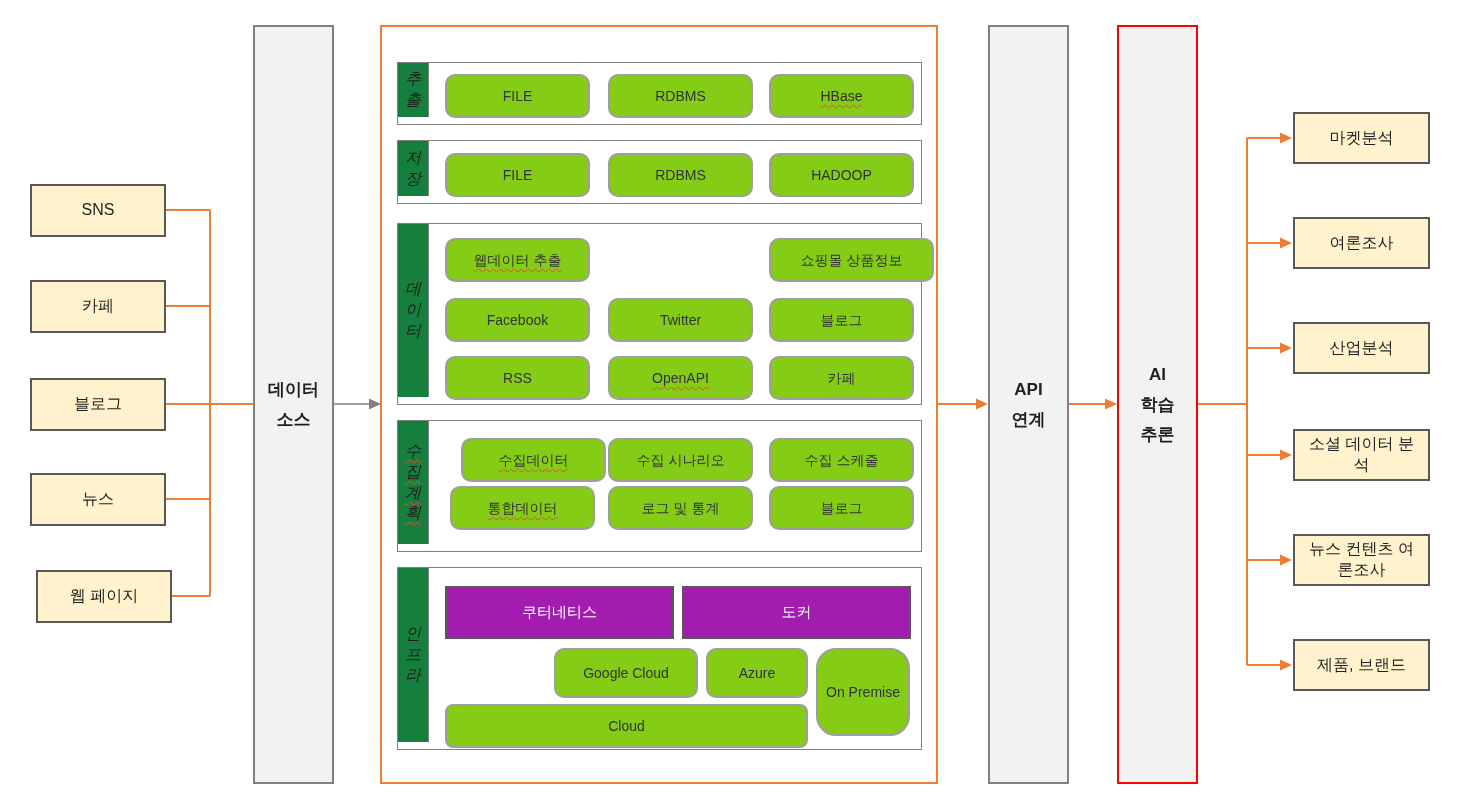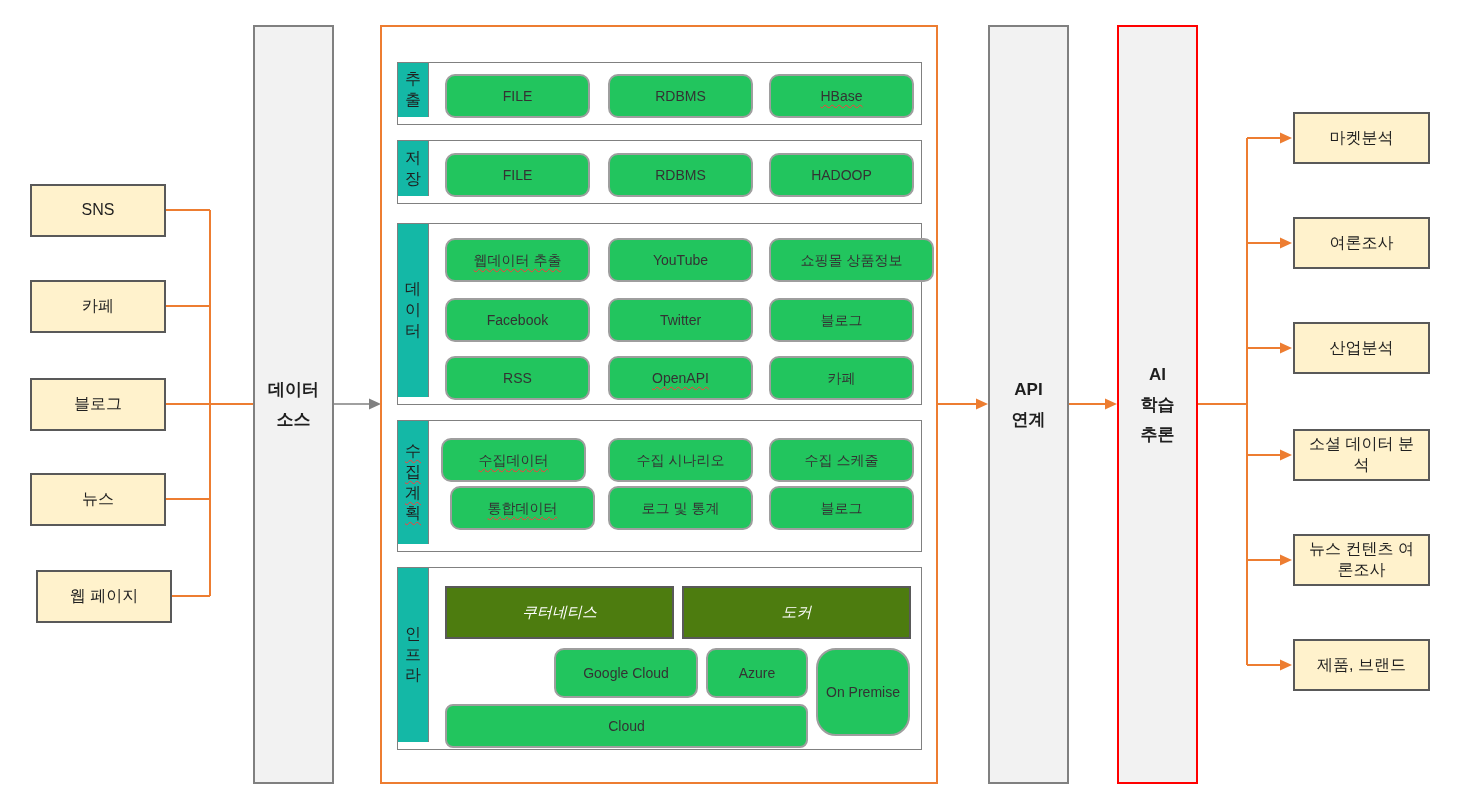--- a/index.html
+++ b/index.html
@@ -17,30 +17,30 @@
         border:2px solid #808080;display:flex;flex-direction:column;
         align-items:center;justify-content:center;font-weight:bold;font-size:17px;
         color:#1f1f1f;}
   .tall span{display:block;line-height:30px;}
   .tall.ai{border:2.5px solid #FF0000;}
 
   .pipeline{position:absolute;left:380px;top:25px;width:558px;height:759px;
             border:2px solid #ED7D31;background:#ffffff;}
   .section{position:absolute;left:15px;width:525px;background:#ffffff;
            border:1.5px solid #808080;}
-  .vlabel{position:absolute;left:0;top:0;bottom:7px;width:31px;background:#14b8a6;
+  .vlabel{position:absolute;left:0;top:0;bottom:7px;width:31px;background:#15803d;
           border-right:1.5px solid #808080;display:flex;align-items:center;
-          justify-content:center;font-size:16px;color:#1f1f1f;}
+          justify-content:center;font-size:16px;color:#1f1f1f;font-style:italic;}
   .vlabel span{width:1.05em;word-break:break-all;line-height:1.3;text-align:center;}
 
-  .pill{position:absolute;background:#22c55e;border:2px solid #9e9e9e;border-radius:10px;
+  .pill{position:absolute;background:#84cc16;border:2px solid #9e9e9e;border-radius:10px;
         display:flex;align-items:center;justify-content:center;font-size:14px;
         color:#333333;text-align:center;line-height:1.2;padding:20px 6px;}
-  .plat{position:absolute;background:#4d7c0f;border:2px solid #595959;color:#ffffff;
-        display:flex;align-items:center;justify-content:center;font-size:15px;font-style:italic;}
+  .plat{position:absolute;background:#a21caf;border:2px solid #595959;color:#ffffff;
+        display:flex;align-items:center;justify-content:center;font-size:15px;}
 
   .sq{text-decoration-line:underline;text-decoration-style:wavy;
       text-decoration-color:#ff3b3b;text-decoration-thickness:1px;text-underline-offset:3px;}
 </style>
 </head>
 <body>
 
 <div class="canvas">
 
   <svg class="connectors" width="1466" height="808" viewBox="0 0 1466 808">
@@ -107,35 +107,34 @@
       <div class="pill" style="left:47px;top:12px;width:145px;height:42px">FILE</div>
       <div class="pill" style="left:210px;top:12px;width:145px;height:42px">RDBMS</div>
       <div class="pill" style="left:371px;top:12px;width:145px;height:42px">HADOOP</div>
     </div>
 
     <div class="section" style="top:196px;height:182px">
       <div class="vlabel">
         <span>데이터</span>
       </div>
       <div class="pill sq" style="left:47px;top:14px;width:145px;height:42px">웹데이터 추출</div>
-      <div class="pill" style="left:210px;top:14px;width:145px;height:42px">YouTube</div>
       <div class="pill" style="left:371px;top:14px;width:165px;height:42px">쇼핑몰 상품정보</div>
       <div class="pill" style="left:47px;top:74px;width:145px;height:42px">Facebook</div>
       <div class="pill" style="left:210px;top:74px;width:145px;height:42px">Twitter</div>
       <div class="pill" style="left:371px;top:74px;width:145px;height:42px">블로그</div>
       <div class="pill" style="left:47px;top:132px;width:145px;height:42px">RSS</div>
       <div class="pill sq" style="left:210px;top:132px;width:145px;height:42px">OpenAPI</div>
       <div class="pill" style="left:371px;top:132px;width:145px;height:42px">카페</div>
     </div>
 
     <div class="section" style="top:393px;height:132px">
       <div class="vlabel">
         <span class="sq">수집계획</span>
       </div>
-      <div class="pill sq" style="left:43px;top:17px;width:145px;height:43px">수집데이터</div>
+      <div class="pill sq" style="left:63px;top:17px;width:145px;height:43px">수집데이터</div>
       <div class="pill" style="left:210px;top:17px;width:145px;height:25px">수집 시나리오</div>
       <div class="pill" style="left:371px;top:17px;width:145px;height:43px">수집 스케줄</div>
       <div class="pill sq" style="left:52px;top:65px;width:145px;height:43px">통합데이터</div>
       <div class="pill" style="left:210px;top:65px;width:145px;height:43px">로그 및 통계</div>
       <div class="pill" style="left:371px;top:65px;width:145px;height:43px">블로그</div>
     </div>
 
     <div class="section" style="top:540px;height:183px">
       <div class="vlabel">
         <span>인프라</span>

